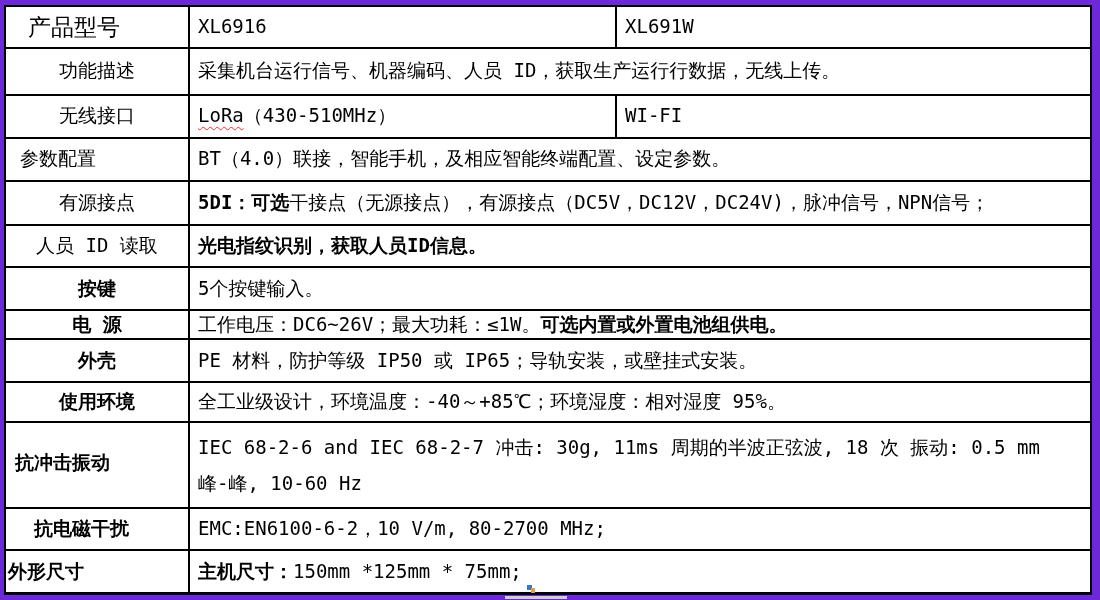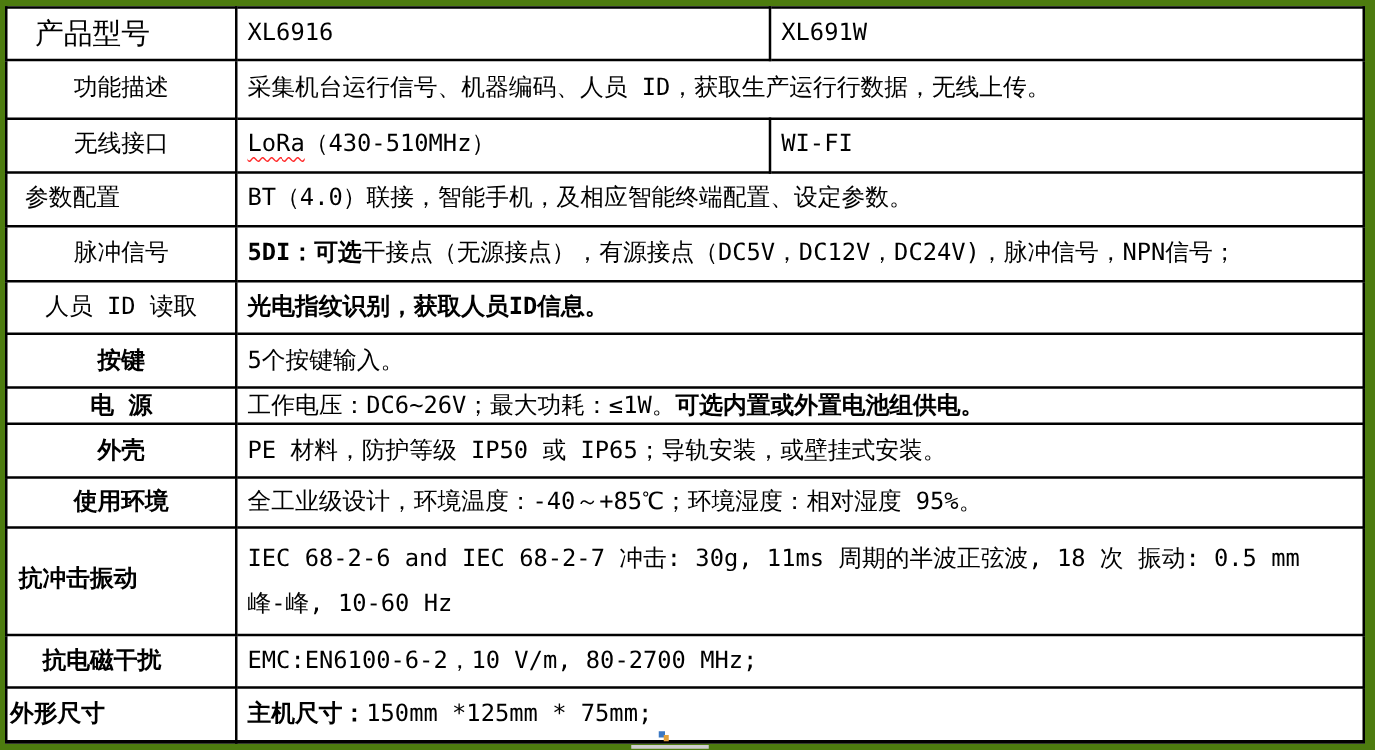--- a/index.html
+++ b/index.html
@@ -9,21 +9,21 @@
     height: 600px;
     background: #ffffff;
     overflow: hidden;
     font-family: "DejaVu Sans Mono", "Liberation Mono", monospace;
     color: #000000;
   }
   .page {
     position: relative;
     width: 1100px;
     height: 600px;
-    background: #4d7c0f;
+    background: #6d28d9;
   }
   table.spec {
     position: absolute;
     left: 4px;
     top: 5px;
     width: 1086px;
     height: 590px;
     border-collapse: collapse;
     table-layout: fixed;
     background: #ffffff;
@@ -103,21 +103,21 @@
       <td><span class="squiggle">LoRa</span><span>（430-510MHz）</span></td>
       <td><span>WI-FI</span></td>
     </tr>
 
     <tr style="height:39px">
       <td class="lbl al-left pl-14">参数配置</td>
       <td colspan="2"><span>BT（4.0）联接，智能手机，及相应智能终端配置、设定参数。</span></td>
     </tr>
 
     <tr style="height:40px">
-      <td class="lbl">脉冲信号</td>
+      <td class="lbl">有源接点</td>
       <td colspan="2"><span class="bold">5DI：可选</span><span>干接点（无源接点），有源接点（DC5V，DC12V，DC24V)，脉冲信号，NPN信号；</span></td>
     </tr>
 
 
     <tr style="height:38px">
       <td class="lbl">人员 ID 读取</td>
       <td colspan="2" class="bold"><span>光电指纹识别，获取人员ID信息。</span></td>
     </tr>
 
     <tr style="height:39px">

